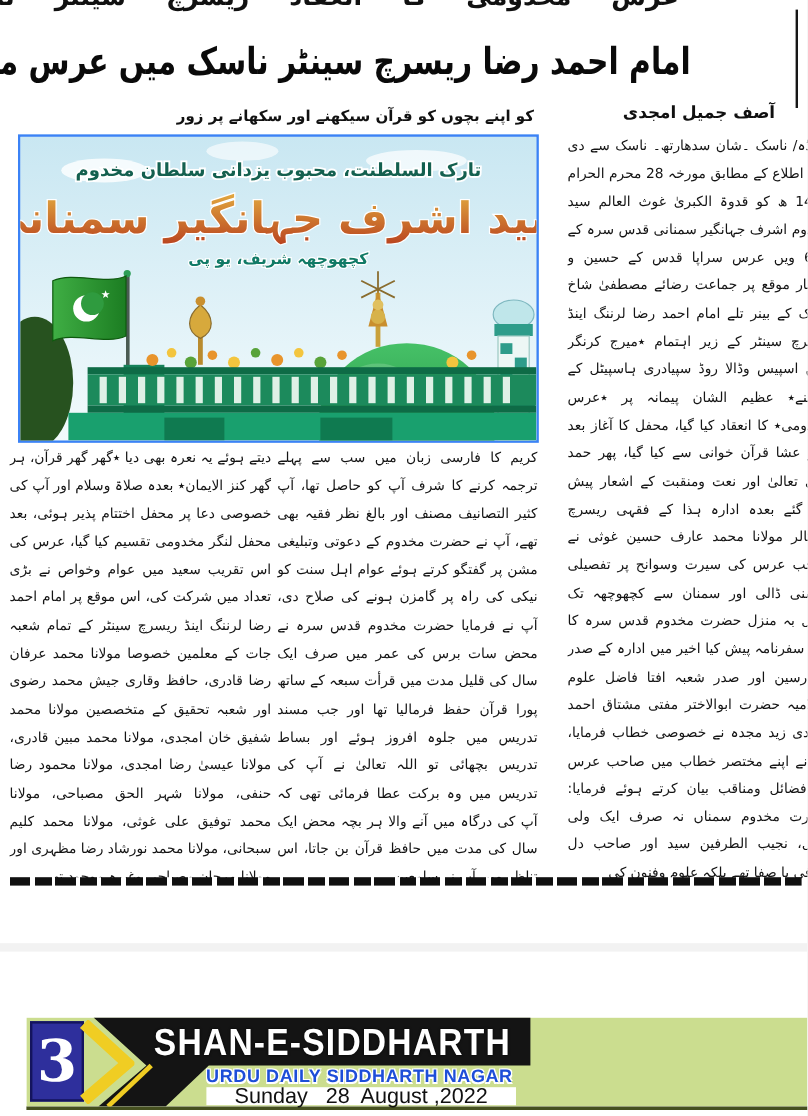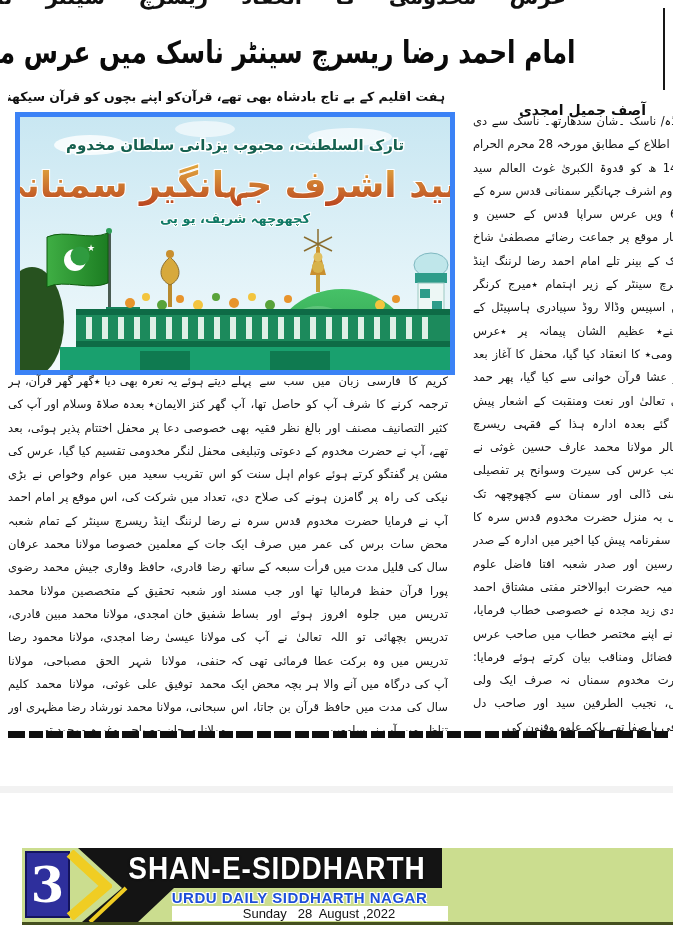--- a/index.html
+++ b/index.html
@@ -12,24 +12,24 @@
 
   .vline-right{position:absolute;left:663px;top:8px;width:2px;height:82px;background:#161616;}
 
   
   .headline{position:absolute;left:0;top:22px;width:673px;height:60px;line-height:60px;text-align:center;direction:rtl;white-space:nowrap;color:#0a0a0a;}
   .headline .inner{display:inline-block;transform:scaleX(0.80);transform-origin:50% 50%;font-size:31px;font-weight:bold;}
 
   
   .subhead-row{position:absolute;left:8px;top:84px;width:437px;height:26px;line-height:26px;display:flex;justify-content:space-between;direction:rtl;overflow:hidden;font-weight:bold;font-size:12.5px;color:#111;}
   .subhead-row span{white-space:nowrap;}
-  .byline{position:absolute;left:505px;top:102px;width:155px;text-align:center;direction:rtl;font-size:14px;font-weight:bold;color:#101010;}
-
-  
-  .photo{position:absolute;left:15px;top:112px;width:430px;height:253px;border:5px solid #3b82f6;box-sizing:content-box;background:#d9eef5;}
+  .byline{position:absolute;left:505px;top:86px;width:155px;text-align:center;direction:rtl;font-size:14px;font-weight:bold;color:#101010;}
+
+  
+  .photo{position:absolute;left:15px;top:112px;width:430px;height:253px;border:2px solid #3b82f6;box-sizing:content-box;background:#d9eef5;}
   .photo svg{display:block;}
 
   
   .col{position:absolute;direction:rtl;text-align:justify;color:#141414;font-size:11.5px;line-height:23.3px;overflow:hidden;}
   .col-right{left:451px;top:110px;width:219px;height:628px;margin-left:22px;}
   .col-mid{left:231px;top:370px;width:217px;height:364px;}
   .col-left{left:8px;top:370px;width:218px;height:364px;}
 
   .dashed-rule{position:absolute;left:8px;top:731px;width:660px;height:7px;
     background:repeating-linear-gradient(90deg,#101010 0 17px,#ffffff 17px 21px,#101010 21px 35px,#ffffff 35px 38px);}
@@ -42,39 +42,38 @@
   .mh-blue{position:absolute;left:3px;top:3px;width:45px;height:67px;background:#2e2f9c;border:2px solid #14145e;box-sizing:border-box;
     display:flex;align-items:center;justify-content:center;color:#fff;font-family:"DejaVu Serif",serif;font-weight:bold;font-size:48px;}
   .mh-chev{position:absolute;left:44px;top:2px;}
   .mh-title{position:absolute;left:95px;top:2px;width:320px;height:38px;line-height:38px;text-align:center;color:#ffffff;
     font-family:"Liberation Sans",sans-serif;font-weight:bold;font-size:28px;letter-spacing:1px;transform:scaleY(1.12);
     text-shadow:0 0 2px #000;white-space:nowrap;}
   .mh-sub{position:absolute;left:130px;top:41px;width:295px;text-align:center;font-family:"Liberation Sans",sans-serif;
     font-weight:bold;font-size:15px;color:#1d4ed8;letter-spacing:.5px;line-height:17px;white-space:nowrap;
     text-shadow:1px 1px 0 #fff,-1px -1px 0 #fff,1px -1px 0 #fff,-1px 1px 0 #fff;}
   .mh-date{position:absolute;left:150px;top:58px;width:258px;height:15px;background:#ffffff;text-align:center;
-    font-family:"Liberation Sans",sans-serif;font-size:13px;line-height:15px;color:#111;white-space:pre;padding-left:18px;}
+    font-family:"Liberation Sans",sans-serif;font-size:18px;line-height:15px;color:#111;white-space:pre;}
 </style>
 </head>
 <body>
 
 <div class="page">
 
   <div class="top-frag">
     <span>عرس مخدومی کا انعقاد ریسرچ سینٹر ناسک میں</span>
   </div>
 
   <div class="vline-right"></div>
 
   <div class="headline">
     <span class="inner">امام احمد رضا ریسرچ سینٹر ناسک میں عرس مخدومی کا انعقاد</span>
   </div>
 
   <div class="subhead-row">
-    <span>ہفت اقلیم کے بے تاج بادشاہ بھی تھے، قرآن</span>
     <span>کو اپنے بچوں کو قرآن سیکھنے اور سکھانے پر زور</span>
   </div>
 
   <div class="byline">آصف جمیل امجدی</div>
 
   <div class="photo">
     <svg width="430" height="253" viewBox="0 0 430 253">
       <defs>
         <linearGradient id="sky" x1="0" y1="0" x2="0" y2="1">
           <stop offset="0" stop-color="#c9e7f2"></stop>

